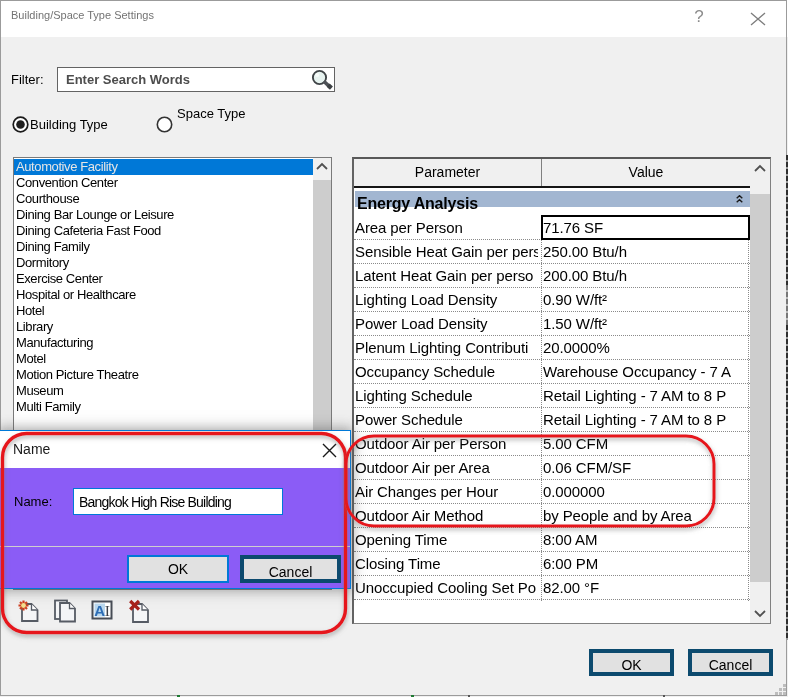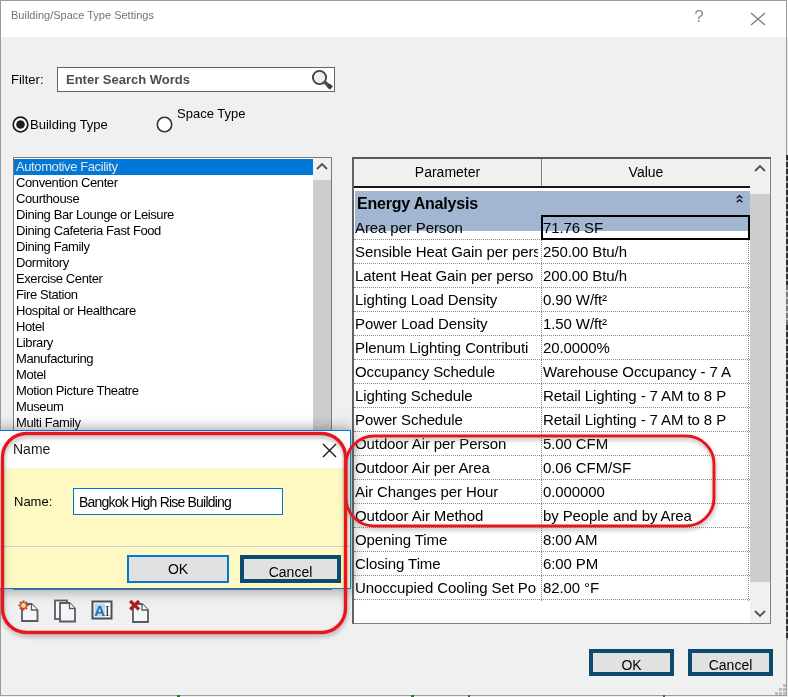--- a/index.html
+++ b/index.html
@@ -7,30 +7,30 @@
 .titlebar{left:0;top:0;width:100%;height:37px;background:#fff}
 .titletxt{left:11px;top:9px;font-size:11px;color:#737373}
 .helpq{left:688px;top:7px;width:22px;height:24px;font-size:17px;color:#8c8c8c;text-align:center}
 .listbox{left:13px;top:157px;width:317px;height:430px;background:#fff;border:1px solid #7a7a7a;padding-top:1px;box-sizing:content-box;overflow:hidden}
 .li{height:16px;line-height:16px;padding-left:2px;font-size:13px;letter-spacing:-0.4px;white-space:nowrap}
 .lisel{background:#0078d7;color:#e5e5e5}
 .lsb{position:absolute;right:0;top:0;width:18px;height:100%;background:#f0f0f0}
 .tbl{left:352px;top:157px;width:416px;height:464px;background:#fff;border:1px solid #808080;border-top:2px solid #595959;border-left:2px solid #636363}
 .hdr{position:absolute;left:0;top:0;width:396px;height:27px;background:#f0f0f0;border-bottom:2px solid #161616}
 .hdrc{position:absolute;top:0;height:27px;line-height:27px;text-align:center;font-size:14px}
-.eaband{position:absolute;left:1px;top:32px;width:395px;height:40px;background:#a2b6d1}
+.eaband{position:absolute;left:1px;top:32px;width:395px;height:16px;background:#a2b6d1}
 .rows{position:absolute;left:0;top:57px;width:396px}
 .trow{height:24px;position:relative;border-bottom:1px dotted #8a8a8a;box-sizing:border-box}
 .pc{position:absolute;left:1px;top:0;height:100%;line-height:23px;font-size:15px;letter-spacing:-0.1px;white-space:nowrap;overflow:hidden;width:183px}
 .vc{position:absolute;left:189px;top:0;height:100%;line-height:23px;font-size:15px;letter-spacing:-0.1px;white-space:nowrap}
 .vdiv{position:absolute;left:187px;top:57px;width:0;height:385px;border-left:1px dotted #8a8a8a}
 .tsb{position:absolute;right:0;top:0;width:20px;height:464px;background:#f0f0f0}
 .thumb{background:#cdcdcd}
 .btn{background:#e1e1e1;border:4px solid #0c4a6e;text-align:center;font-size:14px}
-.ndlg{left:-1px;top:430px;width:350px;height:157px;background:#fef9c3;border:1px solid #0079d8;box-shadow:0 0 12px 2px rgba(80,80,80,0.5)}
+.ndlg{left:-1px;top:430px;width:350px;height:157px;background:#8b5cf6;border:1px solid #0079d8;box-shadow:0 0 12px 2px rgba(80,80,80,0.5)}
 .ntitle{position:absolute;left:0;top:0;width:100%;height:37px;background:#fff}
 .sep{position:absolute;left:0;top:115px;width:100%;border-top:1px solid #cfcfcf}
 svg{display:block}
 </style></head>
 <body>
 
 <div class="abs titlebar"></div>
 <div class="abs titletxt">Building/Space Type Settings</div>
 <div class="abs helpq">?</div>
 <svg class="abs" style="left:750px;top:12px" width="16" height="14" viewBox="0 0 16 14">
@@ -60,21 +60,20 @@
 
 <div class="abs listbox">
  <div class="li lisel">Automotive Facility</div>
  <div class="li">Convention Center</div>
  <div class="li">Courthouse</div>
  <div class="li">Dining Bar Lounge or Leisure</div>
  <div class="li">Dining Cafeteria Fast Food</div>
  <div class="li">Dining Family</div>
  <div class="li">Dormitory</div>
  <div class="li">Exercise Center</div>
- <div class="li">Fire Station</div>
  <div class="li">Hospital or Healthcare</div>
  <div class="li">Hotel</div>
  <div class="li">Library</div>
  <div class="li">Manufacturing</div>
  <div class="li">Motel</div>
  <div class="li">Motion Picture Theatre</div>
  <div class="li">Museum</div>
  <div class="li">Multi Family</div>
  <div class="lsb">
   <svg style="position:absolute;top:4px;left:3px" width="12" height="9" viewBox="0 0 12 9">

